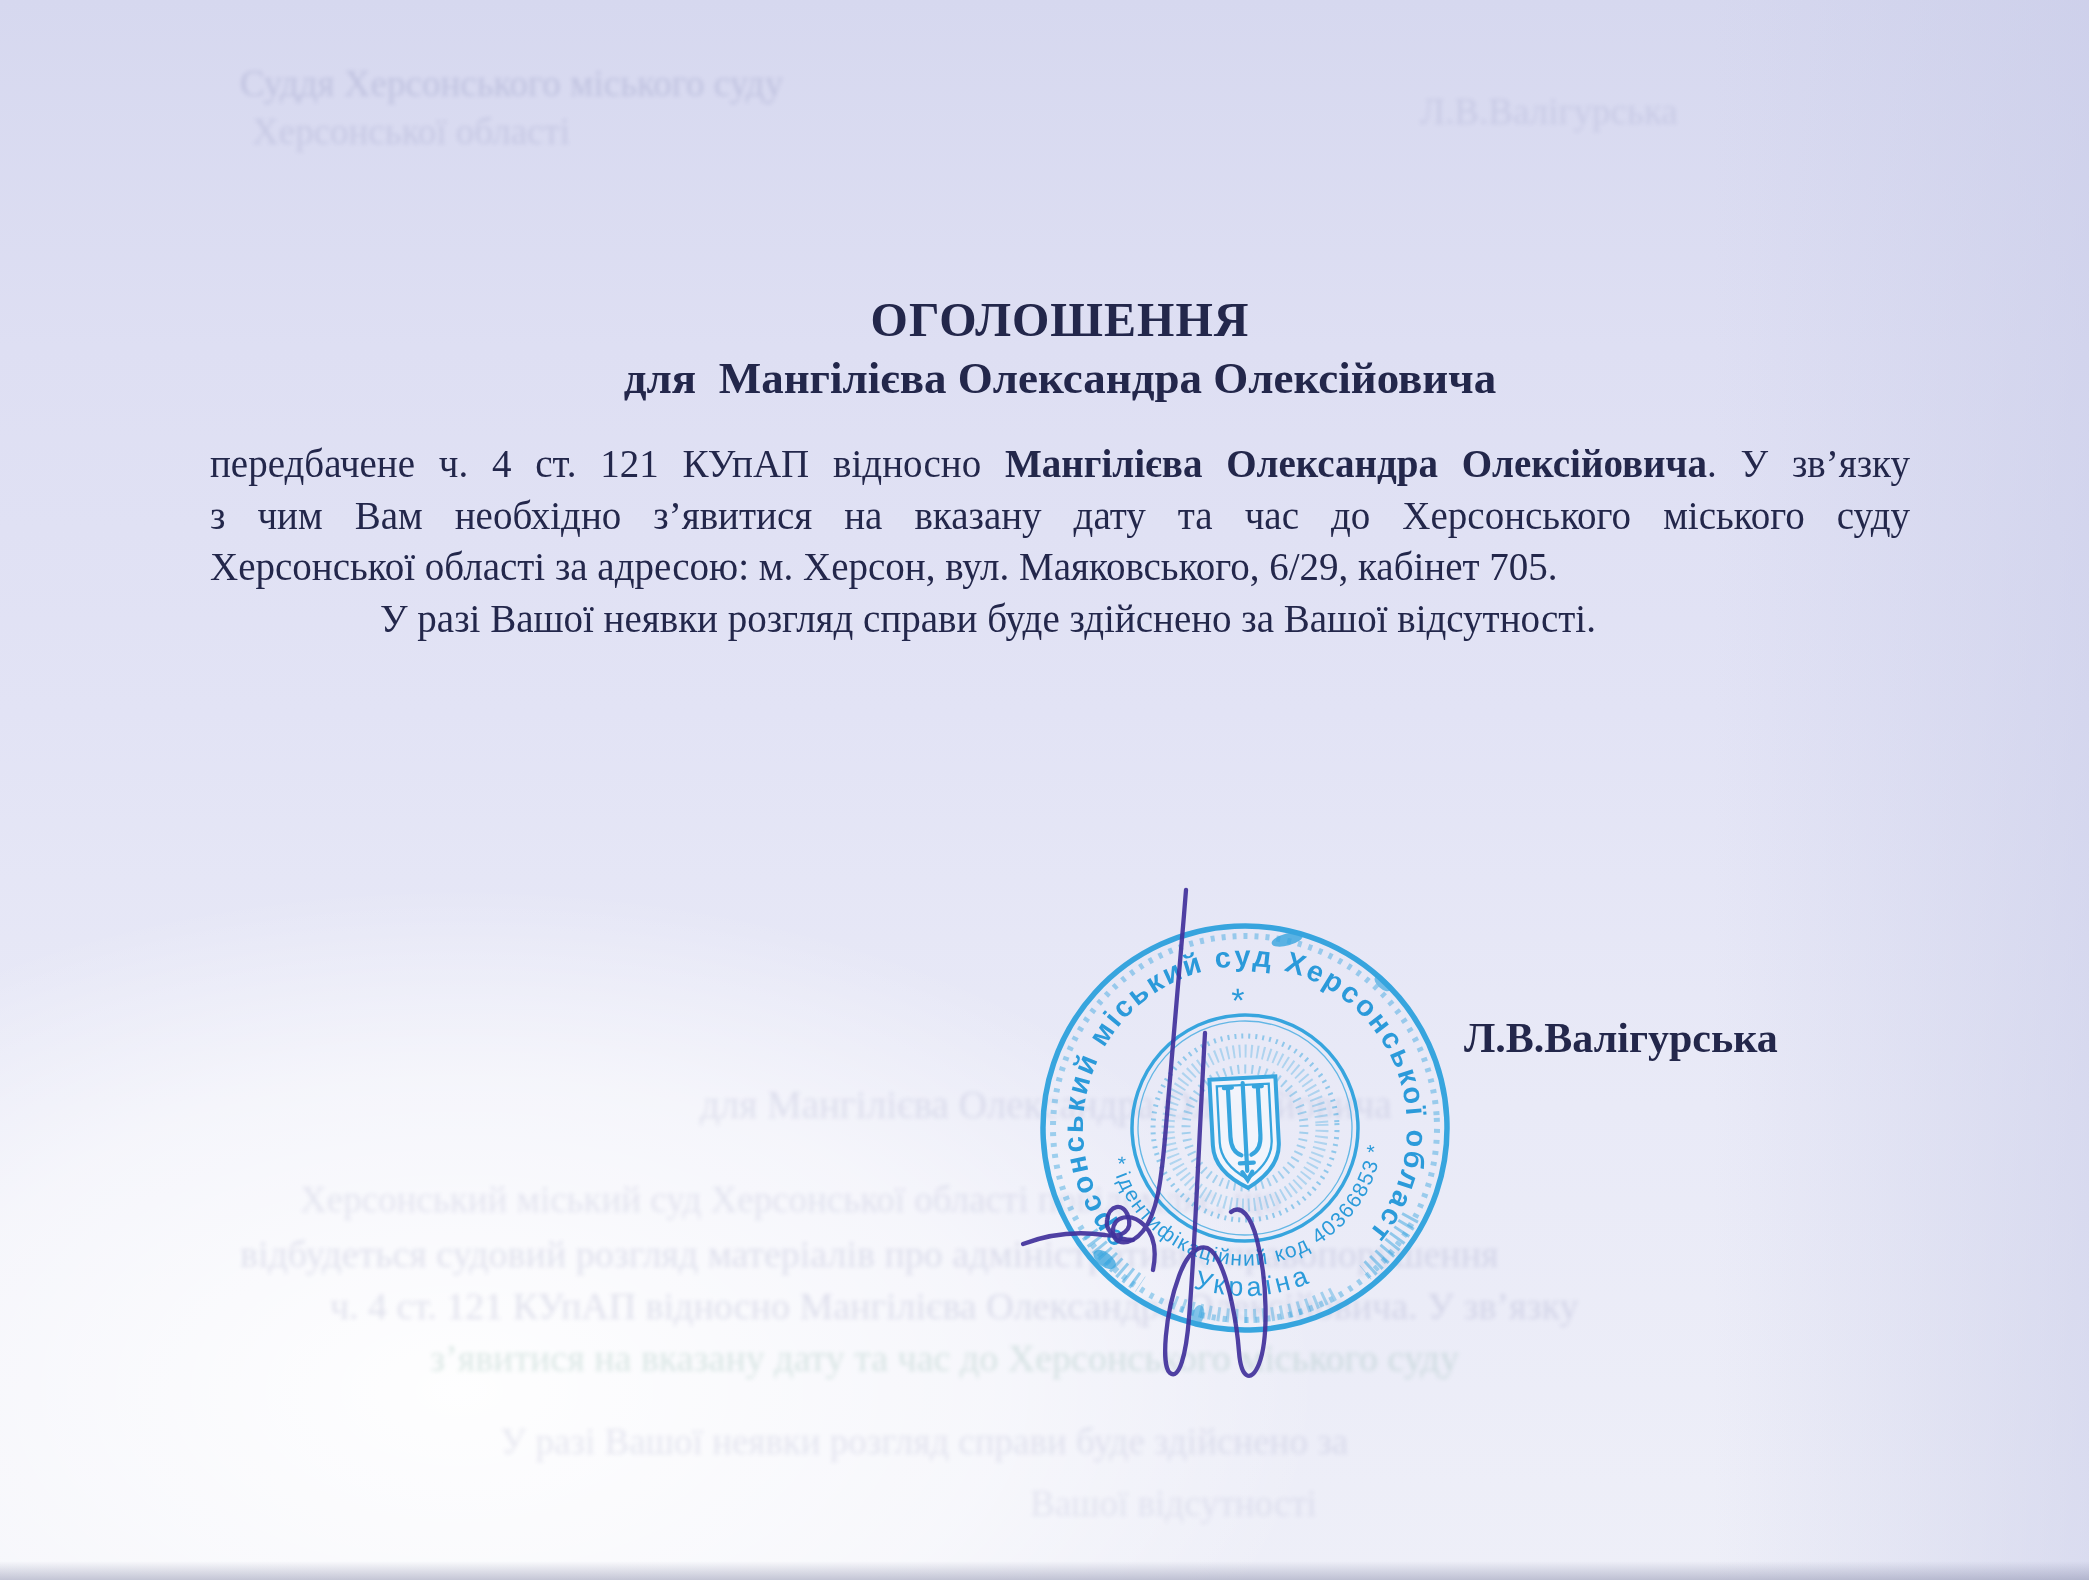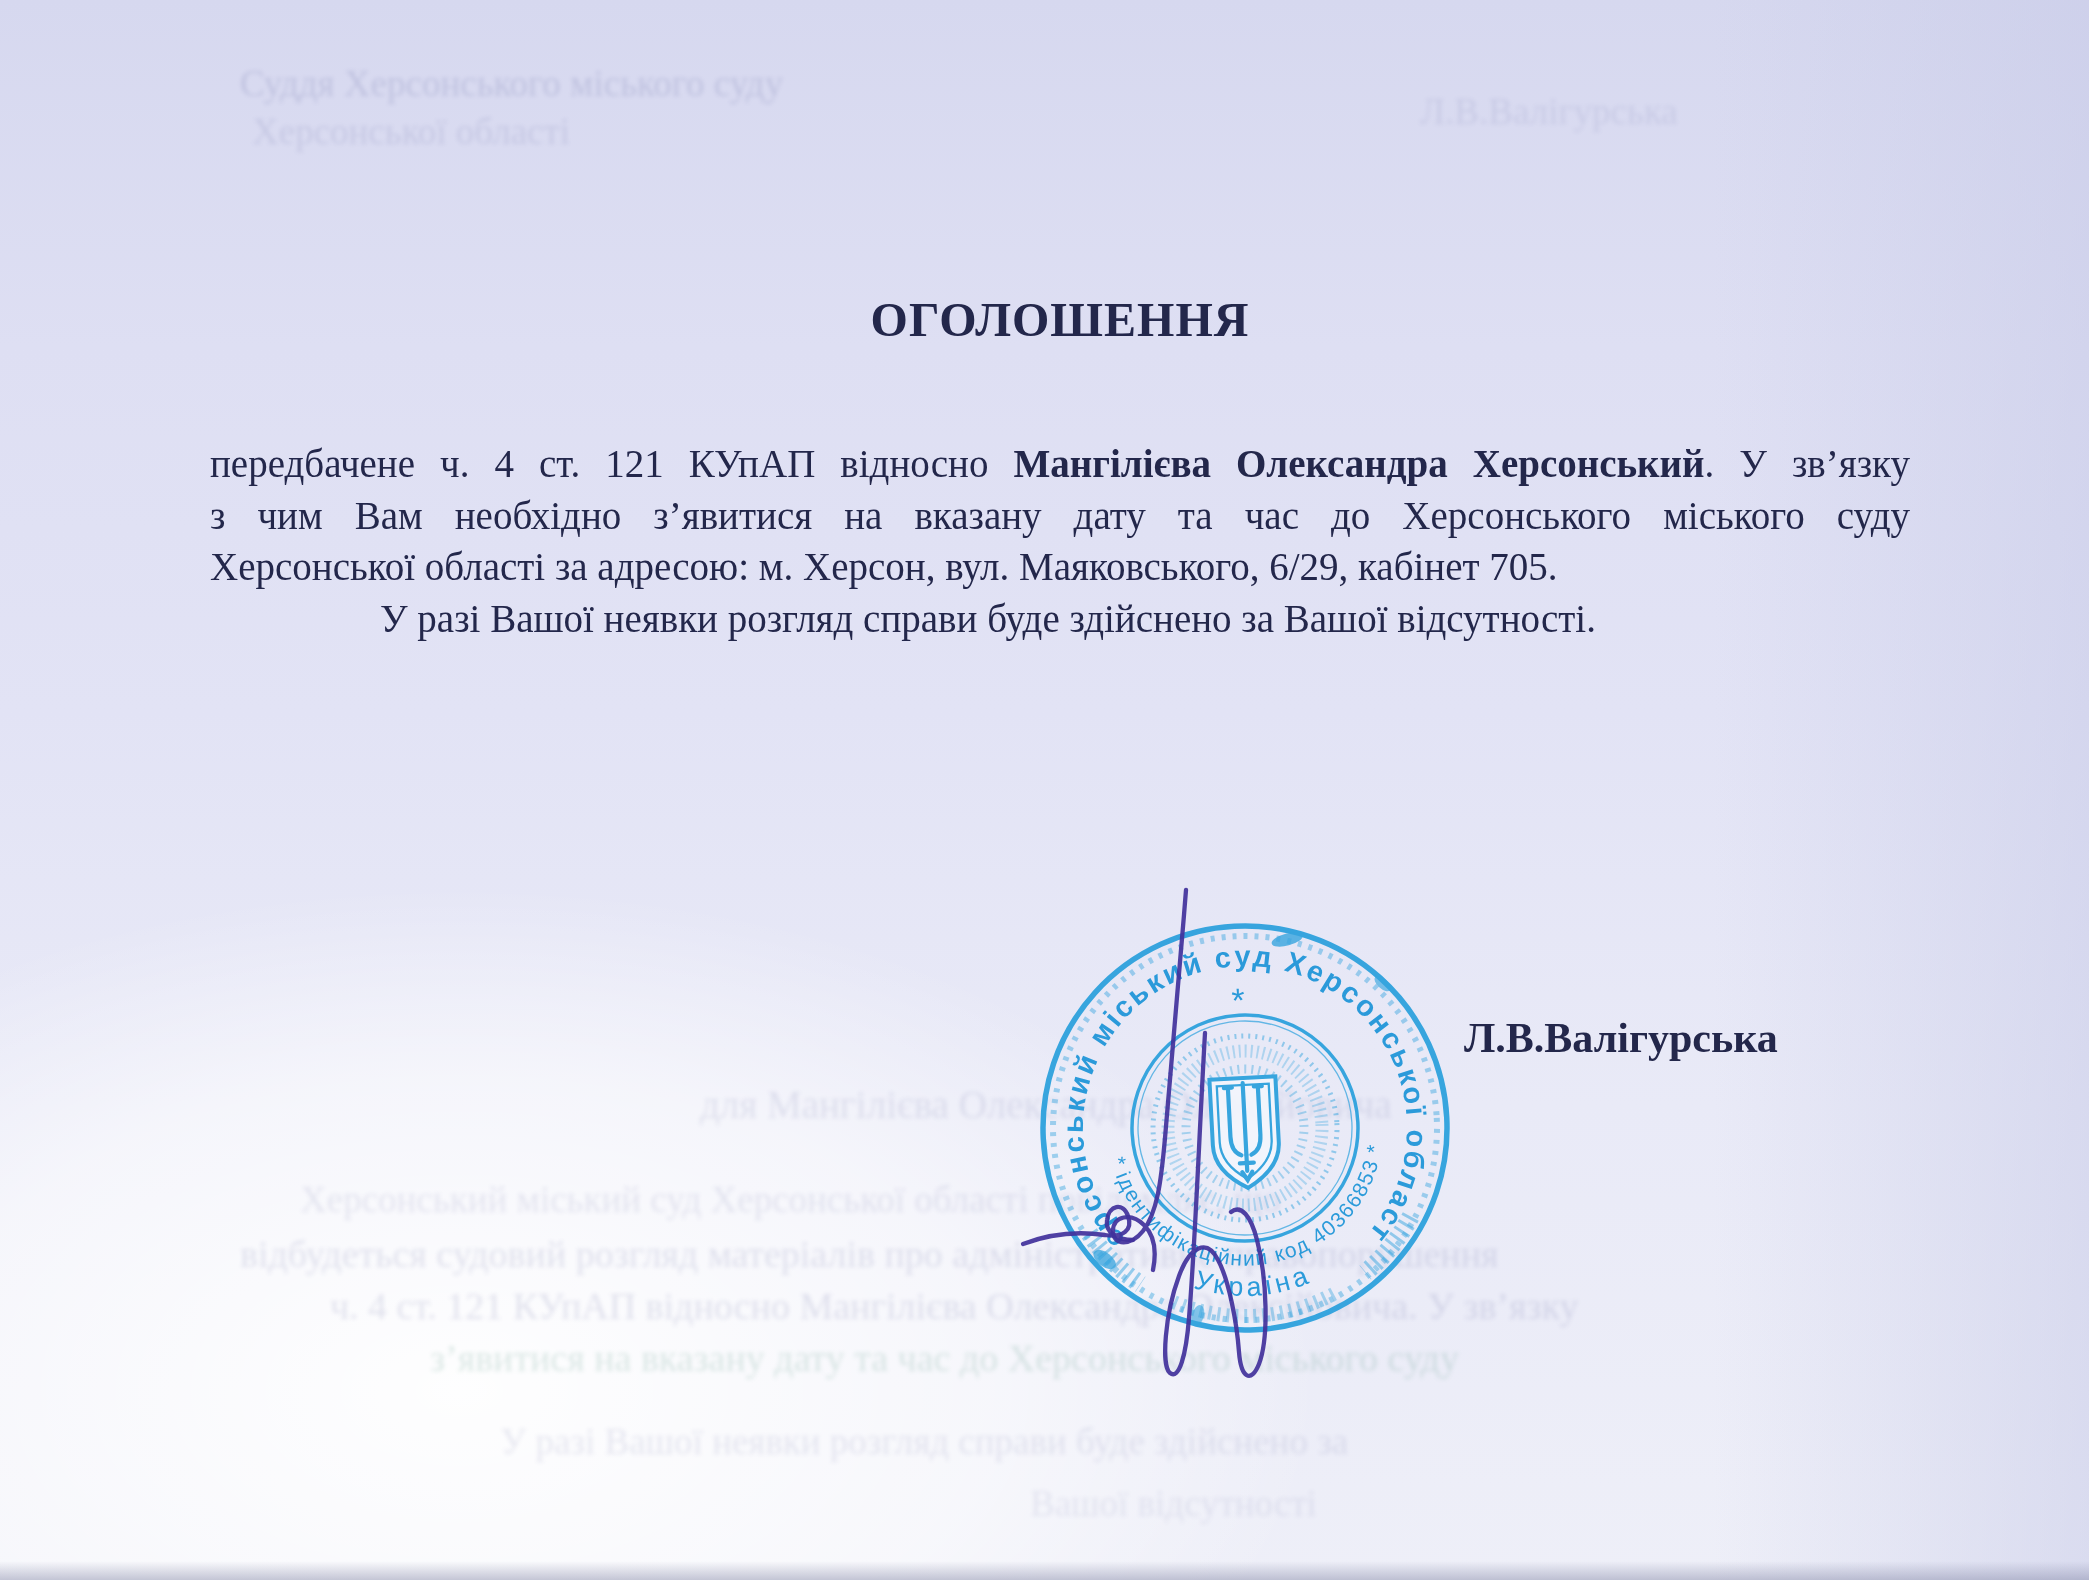--- a/index.html
+++ b/index.html
@@ -39,23 +39,24 @@
 </head>
 <body>
 
 <div class="page">
 
   <div class="bleed" style="left:240px;top:62px;opacity:.17">Суддя Херсонського міського суду</div>
   <div class="bleed" style="left:252px;top:110px;opacity:.13">Херсонської області</div>
   <div class="bleed" style="left:1420px;top:90px;opacity:.11">Л.В.Валігурська</div>
 
   <div class="doc-title ink">ОГОЛОШЕННЯ</div>
+  <div class="doc-subtitle ink">для  Мангілієва Олександра Олексійовича</div>
 
   <div class="body-block ink">
-    <div class="bline just"><span>передбачене ч. 4 ст. 121 КУпАП відносно </span><span class="b">Мангілієва Олександра Херсонський</span><span>. У зв’язку</span></div>
+    <div class="bline just"><span>передбачене ч. 4 ст. 121 КУпАП відносно </span><span class="b">Мангілієва Олександра Олексійовича</span><span>. У зв’язку</span></div>
     <div class="bline just"><span>з чим Вам необхідно з’явитися на вказану дату та час до Херсонського міського суду</span></div>
     <div class="bline"><span>Херсонської області за адресою: м. Херсон, вул. Маяковського, 6/29, кабінет 705.</span></div>
     <div class="bline ind"><span>У разі Вашої неявки розгляд справи буде здійснено за Вашої відсутності.</span></div>
   </div>
 
   <div class="sig-name ink">Л.В.Валігурська</div>
 
   <div class="bleed" style="left:700px;top:1082px;opacity:.13;font-size:39px">для Мангілієва Олександра Олексійовича</div>
   <div class="bleed" style="left:300px;top:1178px;opacity:.12">Херсонський міський суд Херсонської області повідомляє, що</div>
   <div class="bleed" style="left:240px;top:1232px;opacity:.15;font-size:38px">відбудеться судовий розгляд матеріалів про адміністративне правопорушення</div>

